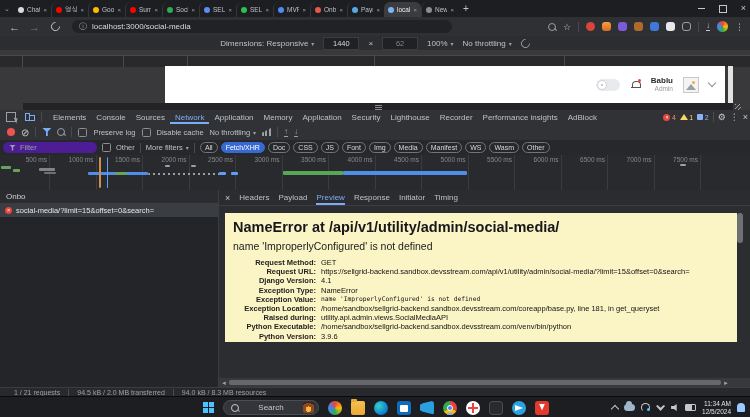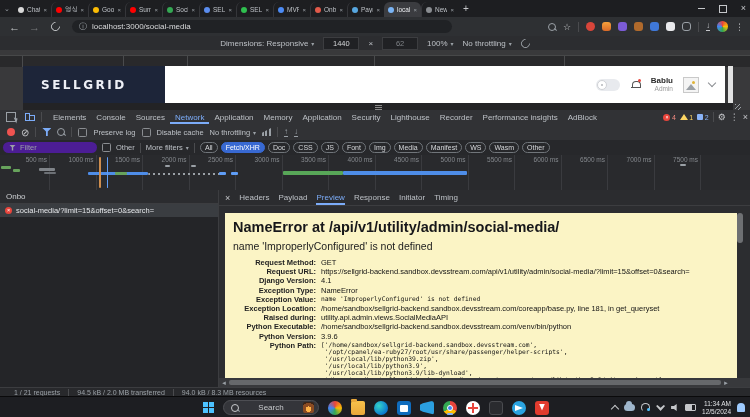--- a/index.html
+++ b/index.html
@@ -111,21 +111,21 @@
   .leftpane{left:0;top:190px;width:218px;height:197px;background:#242528;}
   .namehdr{height:13px;background:#2b2c2f;border-bottom:1px solid #3c3d40;color:#cdd0d3;font-size:8px;display:flex;align-items:center;padding-left:6px;}
   .reqrow{height:13px;background:#3a3d41;display:flex;align-items:center;gap:4px;padding-left:5px;color:#e4e6e9;font-size:7.5px;white-space:nowrap;overflow:hidden;}
   .reqerr{width:7px;height:7px;border-radius:50%;background:#e8453c;color:#fff;font-size:5.5px;line-height:7px;text-align:center;flex:0 0 7px;}
   .vdiv{left:218px;top:190px;width:1px;height:197px;background:#3c3d40;}
   .rightpane{left:219px;top:190px;width:531px;height:197px;background:#2c2d30;}
   .dtl-tabs{height:15px;background:#2b2c2f;border-bottom:1px solid #3c3d40;display:flex;align-items:center;gap:9px;padding-left:6px;color:#bdc1c6;font-size:8px;}
   .dtl-tab{height:15px;display:flex;align-items:center;box-sizing:border-box;}
   .dtl-tab.on{color:#7cacf8;border-bottom:2px solid #7cacf8;padding-top:2px;}
 
-  .doc{position:absolute;left:6px;top:23px;width:512px;height:166px;background:#fbf4c5;color:#141414;overflow:hidden;padding:6px 8px;box-sizing:border-box;}
+  .doc{position:absolute;left:6px;top:23px;width:512px;height:129px;background:#fbf4c5;color:#141414;overflow:hidden;padding:6px 8px;box-sizing:border-box;}
   .doc h1{margin:0;font-size:14.5px;font-weight:bold;color:#17171a;}
   .doc h2{margin:5px 0 6px 0;font-size:10.5px;font-weight:normal;color:#222;}
   .erow{display:flex;line-height:9.2px;}
   .el{width:83px;flex:0 0 83px;text-align:right;font-weight:bold;font-size:7.5px;padding-right:5px;color:#222;}
   .ev{font-size:7.5px;white-space:pre-wrap;word-break:break-all;}
   .ev.on{font-family:"DejaVu Sans Mono",monospace;font-size:6.3px;line-height:7px;}
   .vscroll{position:absolute;right:7px;top:23px;width:6px;height:165px;}
   .vthumb{position:absolute;left:0;top:0;width:6px;height:30px;background:#6e7073;border-radius:3px;}
   .hscroll{position:absolute;left:0px;top:188px;width:531px;height:9px;background:#38393c;display:flex;align-items:center;}
   .harrow{color:#9aa0a6;font-size:6px;padding:0 2px;}
@@ -297,23 +297,20 @@
 
   <div class="abs pagearea">
     <div class="cellstrip">
       <div class="cell" style="width:23px;"></div>
       <div class="cell" style="width:101px;"></div>
       <div class="cell" style="width:64px;"></div>
       <div class="cell" style="width:187px;"></div>
       <div class="cell" style="width:190px;"></div>
       <div class="cell" style="width:185px;border-right:none;"></div>
     </div>
-    <div class="banner-navy">
-      <span class="logo">SELLGRID</span>
-    </div>
     <div class="banner-white">
       <span class="toggle">
           <span class="knob"></span>
         </span>
       <span class="bell">
         <span class="dome"></span>
         <span class="lip"></span>
         <span class="dot"></span>
       </span>
       <span>

